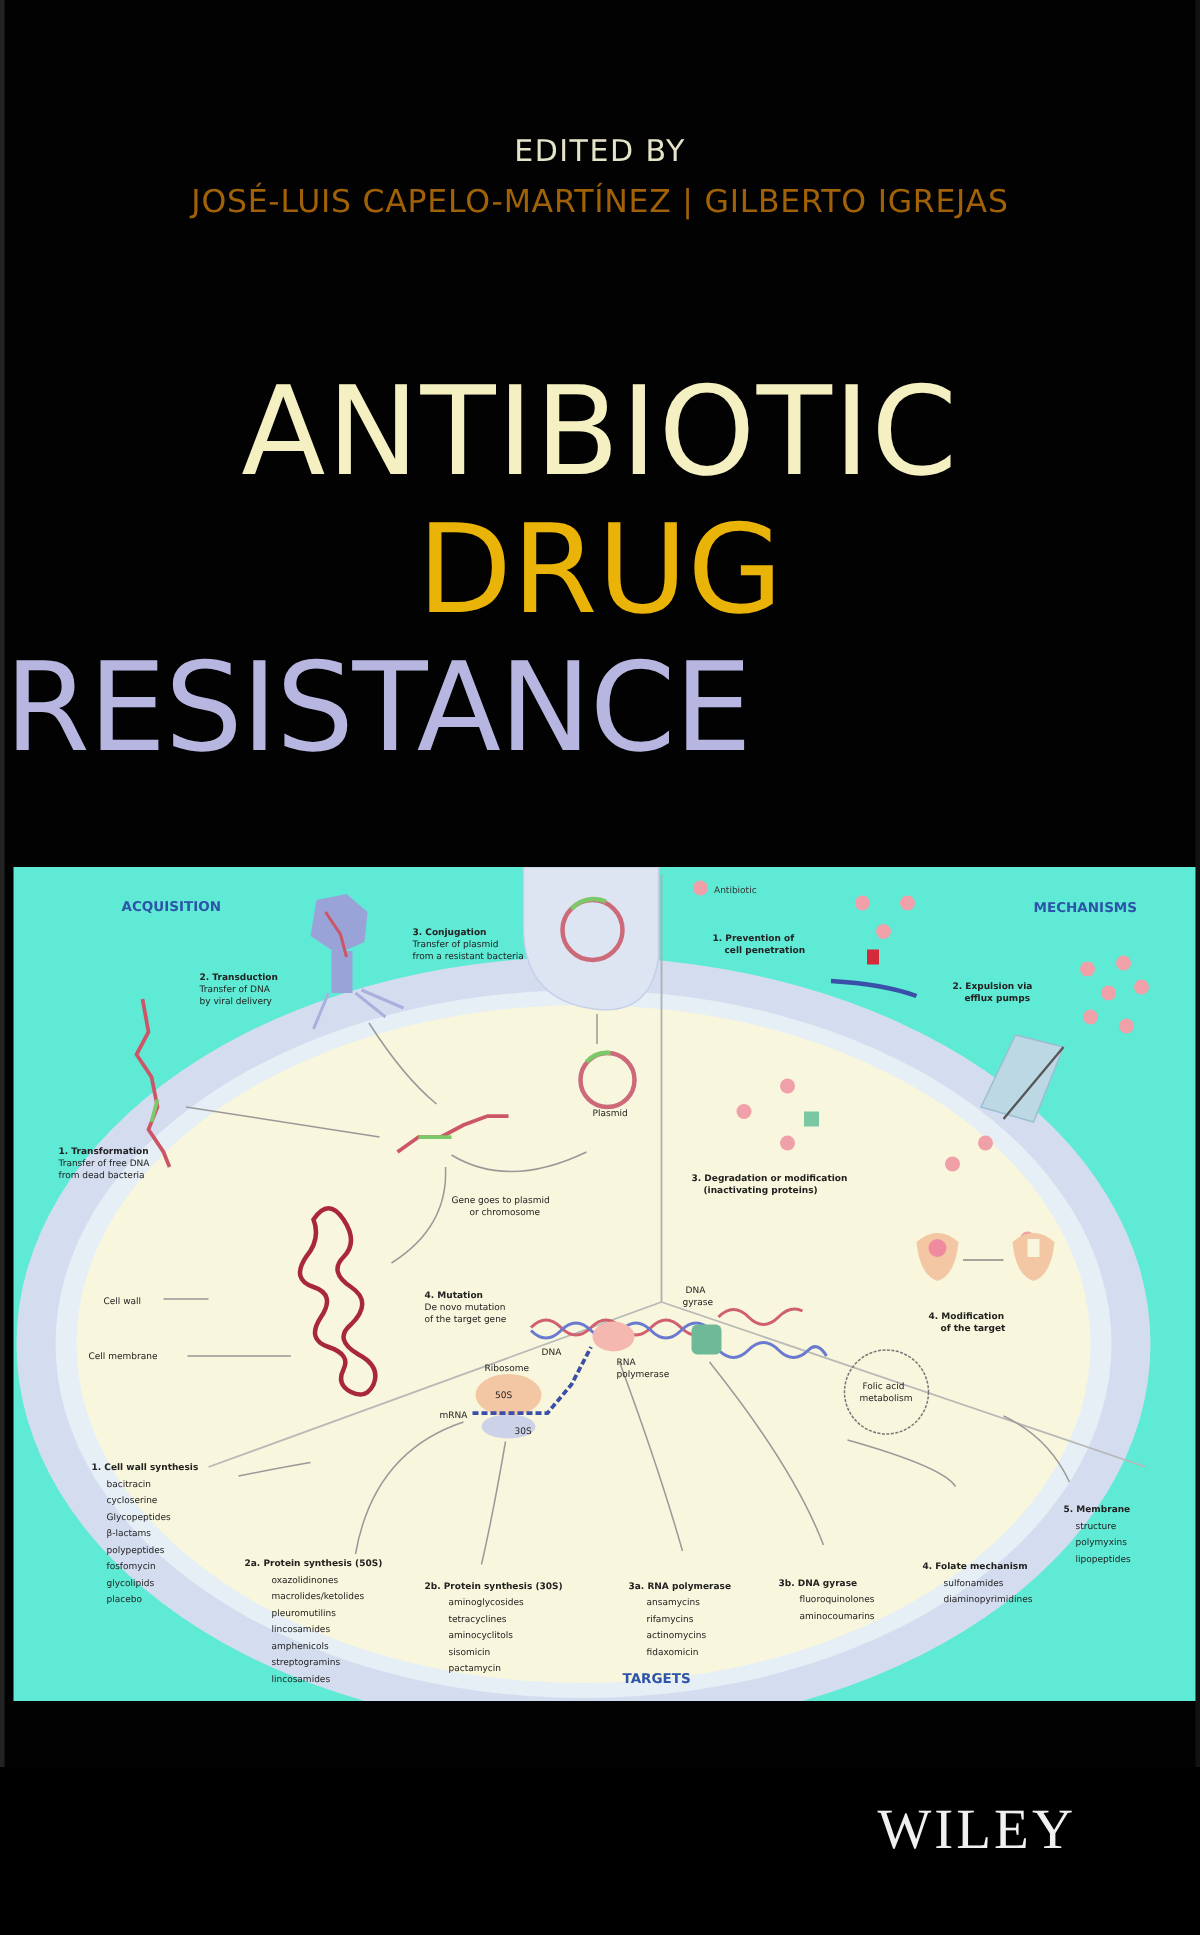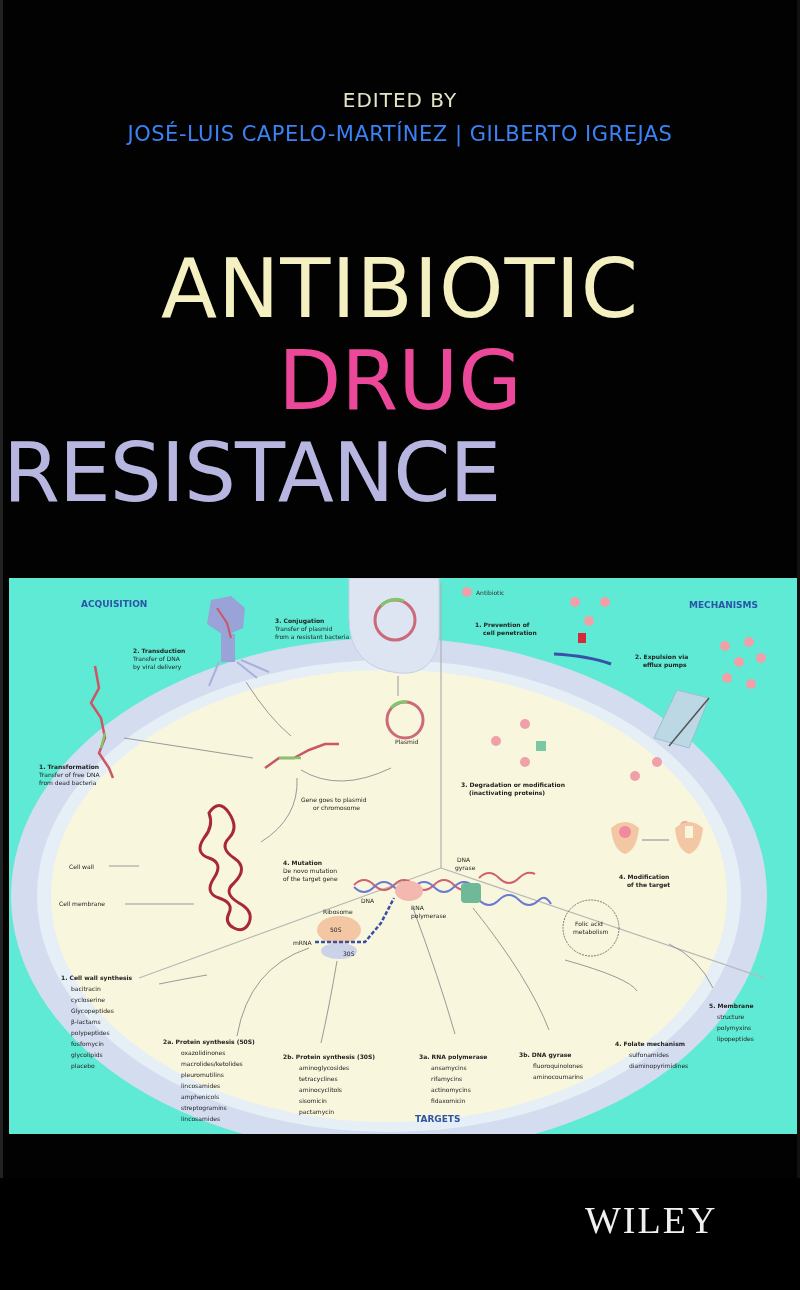--- a/index.html
+++ b/index.html
@@ -1,21 +1,21 @@
 <!DOCTYPE html>
 <html><head>
 <meta charset="utf-8">
 <style>
   html,body{margin:0;padding:0;background:#000;}
   body{width:800px;height:1290px;position:relative;overflow:hidden;font-family:"DejaVu Sans",sans-serif;}
   .cover{position:absolute;left:0;top:0;width:800px;height:1178px;background:#020202;border-left:3px solid #222;border-right:3px solid #111;box-sizing:border-box;}
   .edited{position:absolute;top:88px;width:100%;text-align:center;color:#e6e4c8;font-size:20px;letter-spacing:1px;}
-  .authors{position:absolute;top:122px;width:100%;text-align:center;color:#3b82f6;font-size:21px;letter-spacing:0.5px;}
+  .authors{position:absolute;top:122px;width:100%;text-align:center;color:#a16207;font-size:21px;letter-spacing:0.5px;}
   .t1{position:absolute;top:248px;width:100%;text-align:center;color:#f4f0c2;font-size:82px;font-weight:normal;letter-spacing:1px;font-family:"DejaVu Sans",sans-serif;line-height:1;}
-  .t2{position:absolute;top:340px;width:100%;text-align:center;color:#ec4899;font-size:82px;line-height:1;}
+  .t2{position:absolute;top:340px;width:100%;text-align:center;color:#eab308;font-size:82px;line-height:1;}
   .t3{position:absolute;top:432px;width:100%;color:#b7b6e0;font-size:82px;line-height:1;letter-spacing:-1px;}
   .diagram{position:absolute;left:6px;top:578px;width:788px;height:556px;background:#5eead4;}
   .wiley{position:absolute;left:582px;top:1198px;color:#f0f0f0;font-family:Liberation Serif, serif;font-size:38px;letter-spacing:2px;}
   svg text{font-family:"DejaVu Sans",sans-serif;}
 </style>
 </head>
 <body>
 
 <div class="cover">
   <div class="edited">EDITED BY</div>

